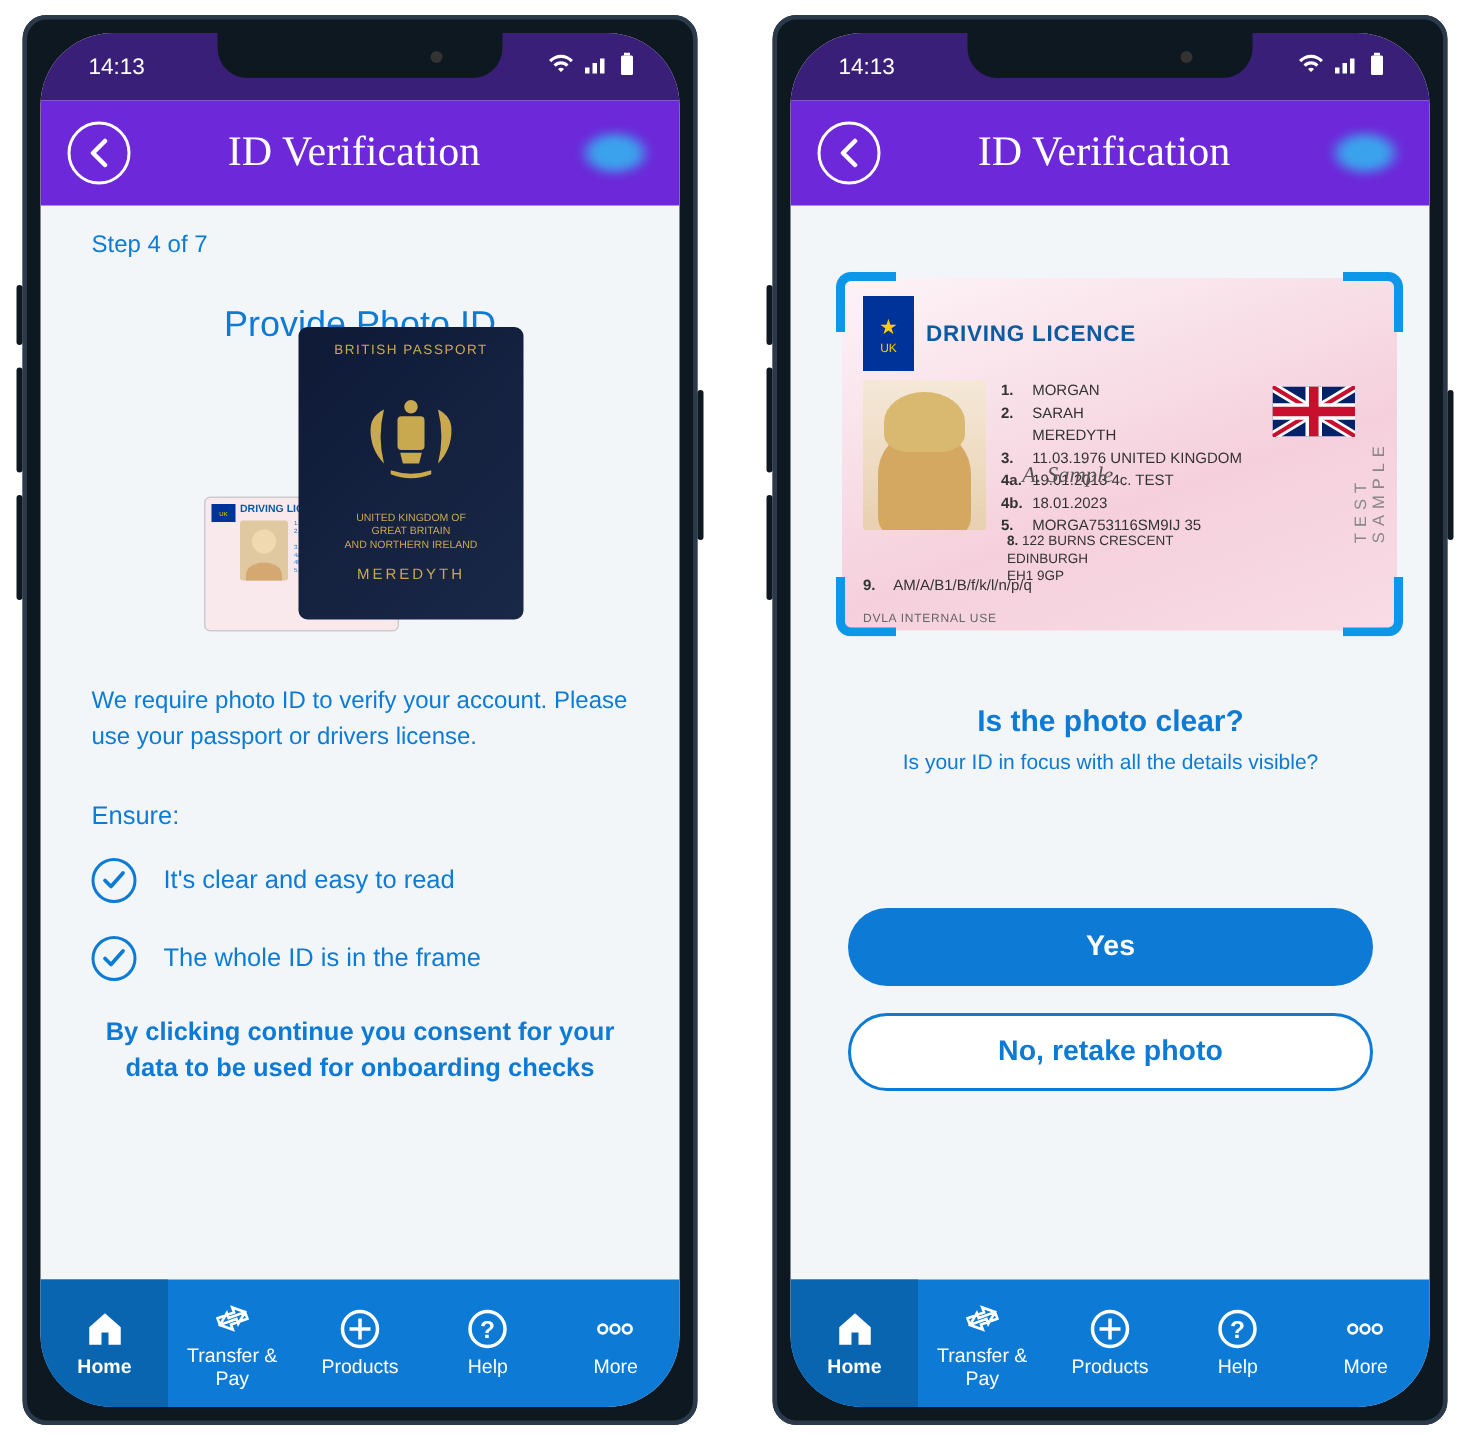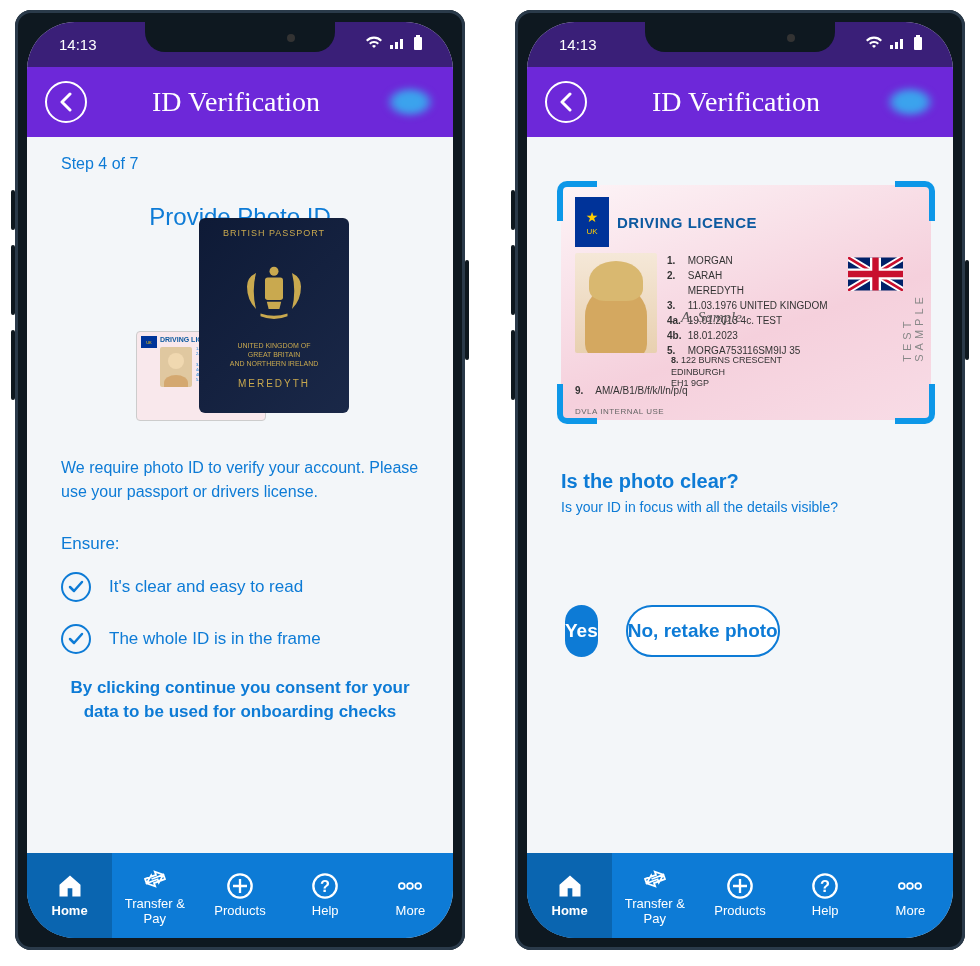--- a/index.html
+++ b/index.html
@@ -293,25 +293,26 @@
   }
   .corner {
     position: absolute; width: 40px; height: 40px;
     border: 6px solid #0d97e8;
   }
   .corner.tl { top: -4px; left: -4px; border-right: none; border-bottom: none; border-radius: 10px 0 0 0; }
   .corner.tr { top: -4px; right: -4px; border-left: none; border-bottom: none; border-radius: 0 10px 0 0; }
   .corner.bl { bottom: -4px; left: -4px; border-right: none; border-top: none; border-radius: 0 0 0 10px; }
   .corner.br { bottom: -4px; right: -4px; border-left: none; border-top: none; border-radius: 0 0 10px 0; }
   .question {
+    text-align: center;
     margin-top: 50px;
   }
   .question .q1 { font-size: 20px; font-weight: 700; margin-bottom: 6px; }
   .question .q2 { font-size: 14px; }
-  .btn-group { margin-top: 90px; display: flex; flex-direction: row; gap: 28px; padding: 0 4px; }
+  .btn-group { margin-top: 90px; display: flex; flex-direction: column; gap: 18px; padding: 0 4px; }
   .btn {
     height: 52px;
     border-radius: 26px;
     display: flex;
     align-items: center;
     justify-content: center;
     font-size: 19px;
     font-weight: 600;
     cursor: pointer;
   }

